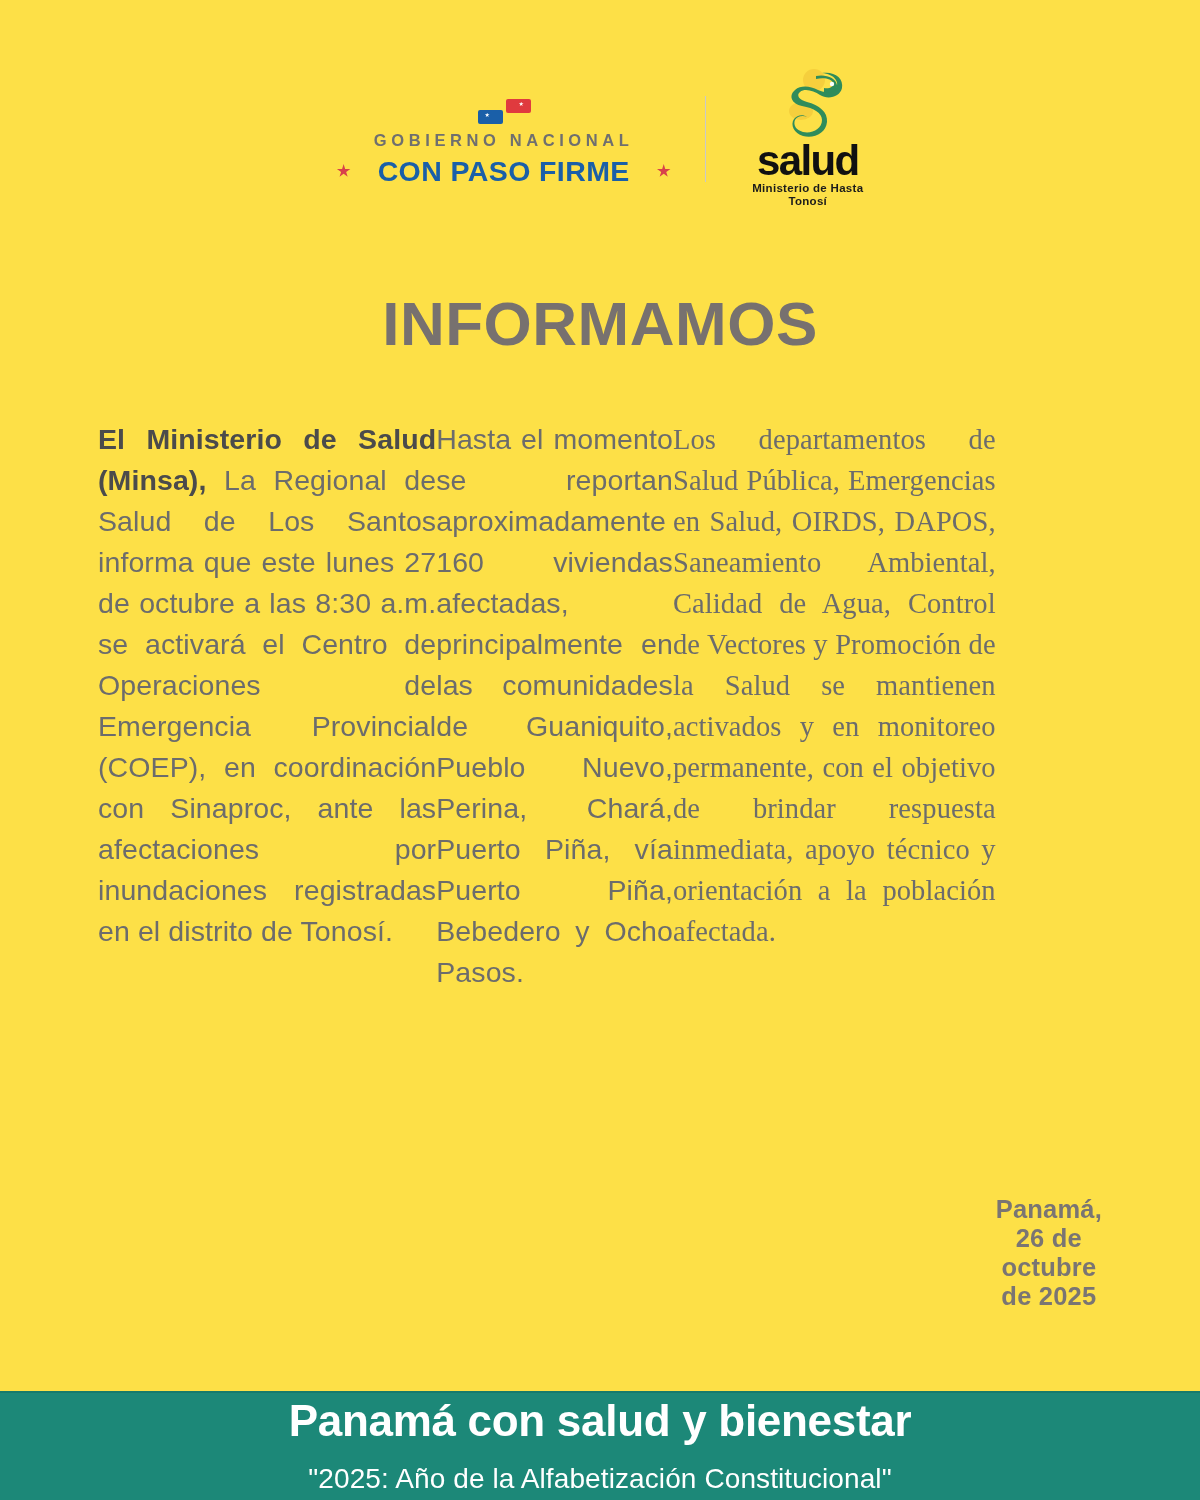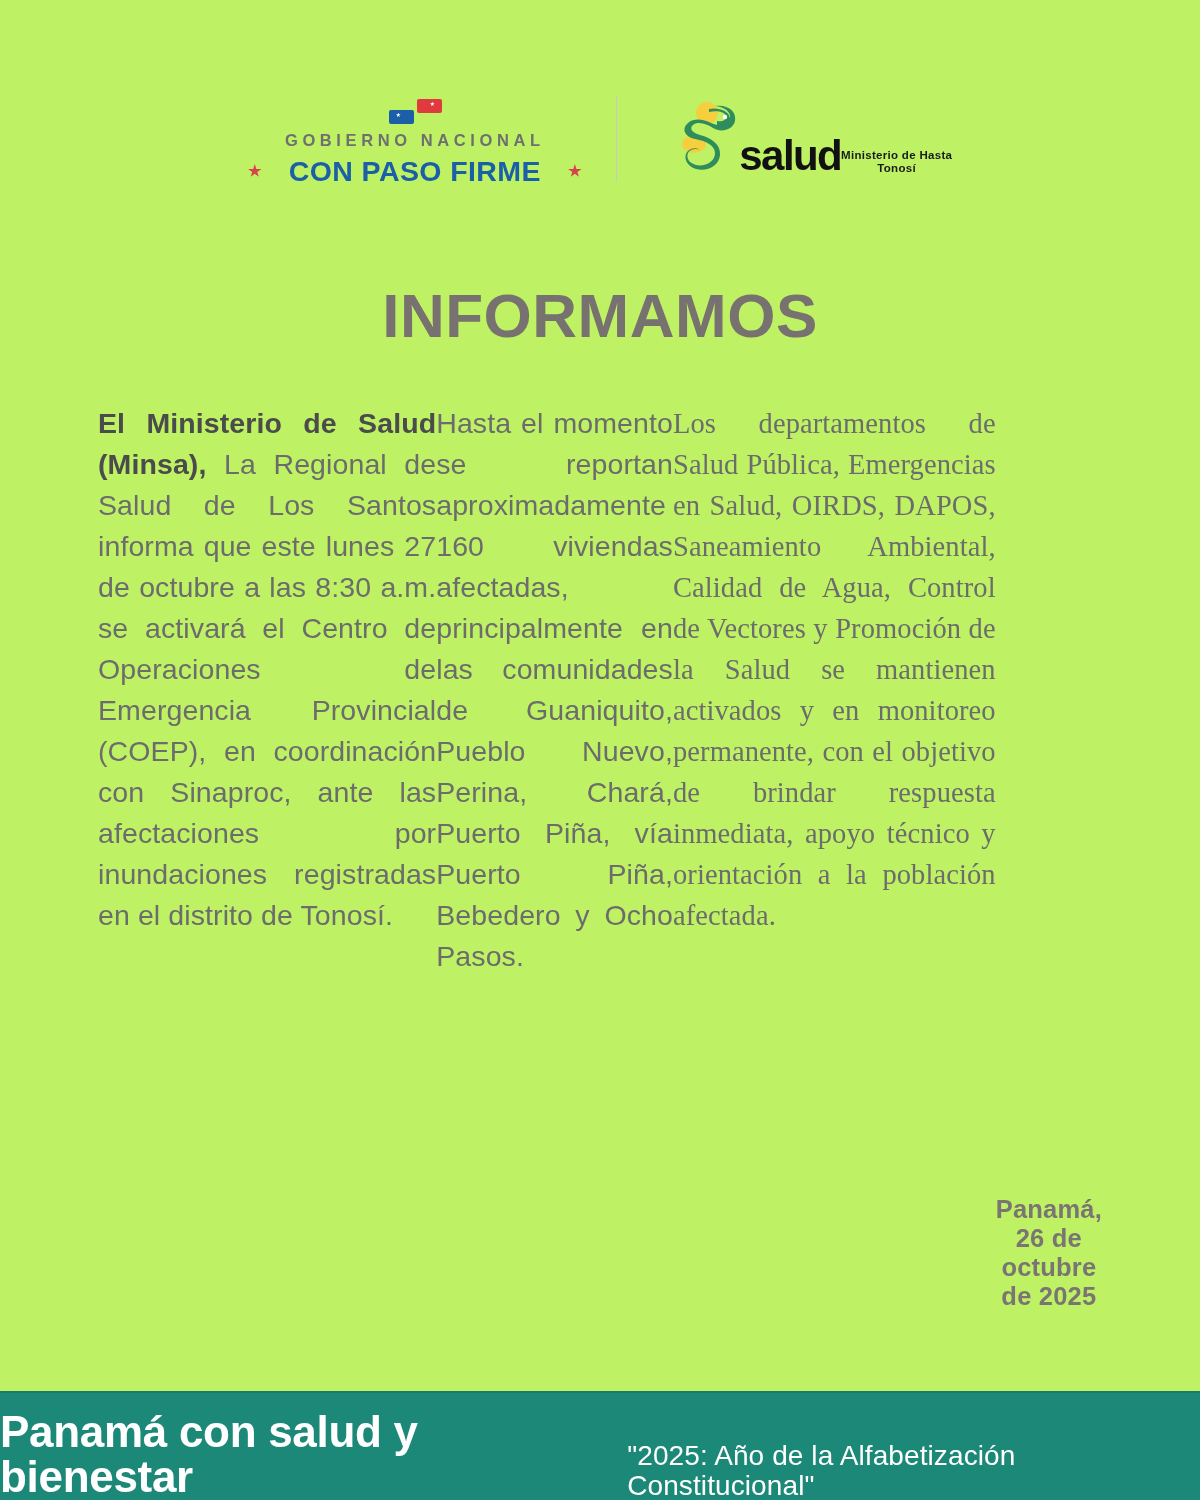--- a/index.html
+++ b/index.html
@@ -12,21 +12,21 @@
     background: #ffffff;
     font-family: "Liberation Sans", sans-serif;
     overflow: hidden;
     position: relative;
   }
 
   .page {
     position: relative;
     width: 1200px;
     height: 1500px;
-    background: #bef264;
+    background: #fde047;
     display: flex;
     flex-direction: column;
   }
 
   
   .header {
     height: 270px;
     display: flex;
     align-items: center;
     justify-content: center;
@@ -104,22 +104,22 @@
   .logo-divider {
     width: 1.5px;
     height: 86px;
     background: #c9c9c9;
     flex: 0 0 auto;
     margin-top: 8px;
   }
 
   .logo-minsa {
     display: flex;
-    flex-direction: row;
-    align-items: flex-end;
+    flex-direction: column;
+    align-items: center;
     padding-left: 46px;
     margin-top: 6px;
   }
   .minsa-mark {
     width: 76px;
     height: 78px;
     margin-bottom: -4px;
   }
   .minsa-word {
     font-size: 42px;
@@ -138,21 +138,21 @@
     margin-top: 2px;
   }
 
   
   .title {
     text-align: center;
     font-size: 62px;
     font-weight: 700;
     color: #77716f;
     letter-spacing: 0.5px;
-    margin: 0;
+    margin: 8px;
     padding: 10px 0 0 0;
     flex: 0 0 auto;
   }
 
   
   .content {
     padding: 52px 98px 0 98px;
     flex: 1 1 auto;
     display: flex;
   }
@@ -180,21 +180,22 @@
     margin-top: auto;
     padding-bottom: 80px;
   }
 
   
   .footer {
     background: #1c8878;
     height: 107px;
     flex: 0 0 auto;
     display: flex;
-    align-items: flex-end;
+    flex-direction: column;
+    align-items: center;
     justify-content: center;
     border-top: 2px solid #177a6b;
     gap: 16px;
   }
   .footer-title {
     color: #ffffff;
     font-size: 44px;
     font-weight: 700;
     letter-spacing: -0.3px;
     line-height: 1.02;

